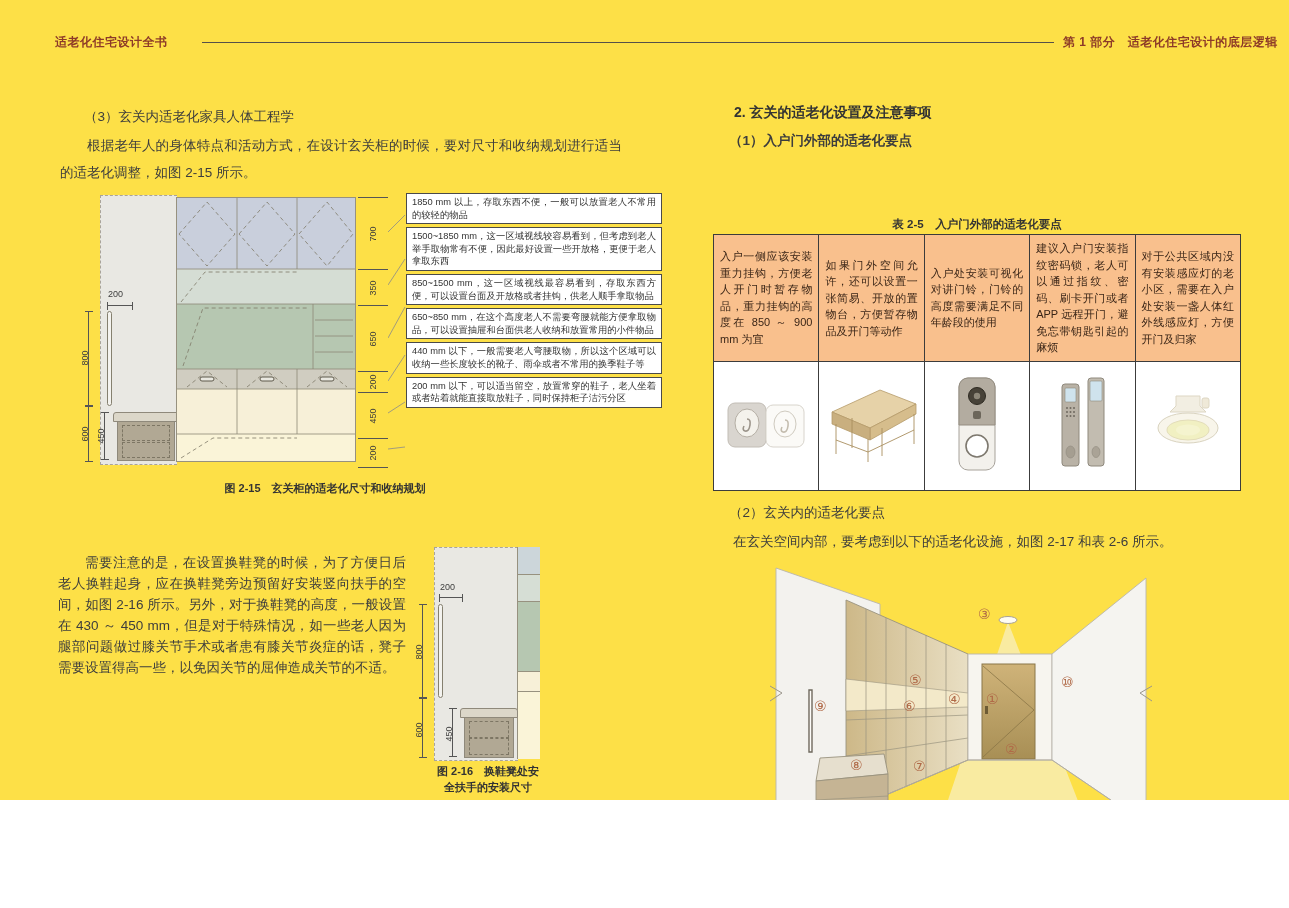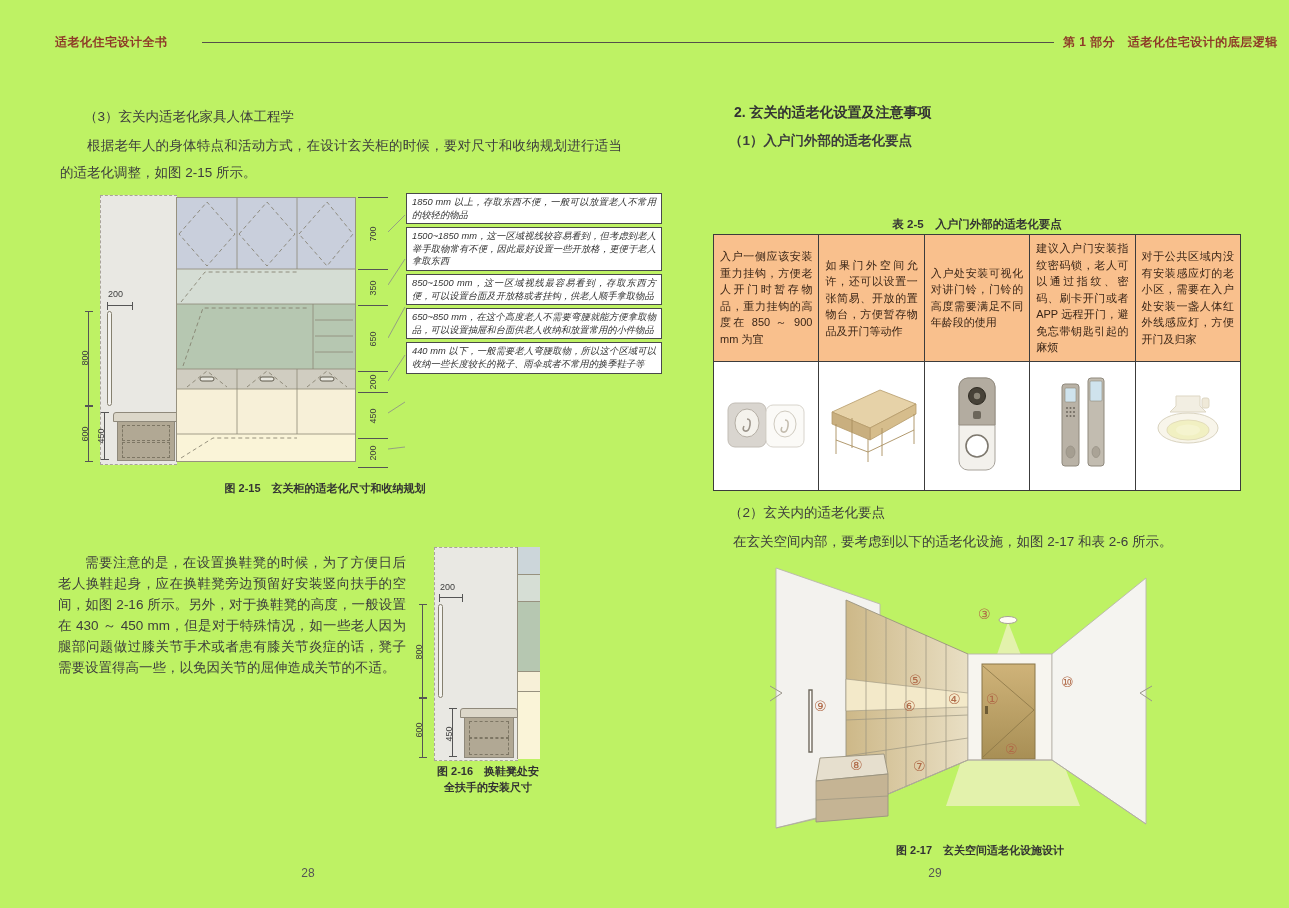--- a/index.html
+++ b/index.html
@@ -1,16 +1,16 @@
 <!DOCTYPE html>
 <html><head>
 <meta charset="utf-8">
 <style>
   html,body{margin:0;padding:0;background:#fff;}
-  .spread{position:relative;width:1289px;height:908px;background:#bef264;overflow:hidden;
+  .spread{position:relative;width:1289px;height:800px;background:#fde047;overflow:hidden;
           font-family:"Liberation Sans","DejaVu Sans",sans-serif;color:#3d3d3d;}
   
   .runhead{position:absolute;top:34px;font-size:12px;font-weight:bold;color:#8d3a28;letter-spacing:.5px;}
   .runhead-left{left:55px;}
   .runhead-right{left:1063px;}
   .head-rule{position:absolute;top:42px;left:202px;width:852px;border-top:1.4px solid #55504a;}
   
   .para{position:absolute;font-size:13.5px;line-height:27px;text-align:justify;text-indent:2em;color:#3d3d3d;}
   .subhead{position:absolute;font-size:13.5px;color:#3d3d3d;}
   .subhead.bold{font-weight:bold;font-size:14px;color:#333;}
@@ -29,21 +29,21 @@
   .vdim{position:absolute;border-left:1.2px solid #555;}
   .vdim::before,.vdim::after{content:"";position:absolute;left:-4px;width:8px;height:1.2px;background:#555;}
   .vdim::before{top:0;} .vdim::after{bottom:0;}
   .dimlab{position:absolute;font-size:9px;color:#3d3d3d;white-space:nowrap;}
   .rot{transform:rotate(-90deg);transform-origin:center;}
   .dimrail{position:absolute;left:278px;top:4px;width:30px;height:265px;}
   .dimseg{position:relative;border-top:1px solid #555;display:flex;align-items:center;justify-content:center;}
   .dimseg:last-child{border-bottom:1px solid #555;}
   .dimseg span{font-size:9px;color:#3d3d3d;transform:rotate(-90deg);white-space:nowrap;}
   .leads{position:absolute;left:308px;top:4px;}
-  .annos{position:absolute;left:326px;top:0px;width:256px;display:flex;flex-direction:column;gap:3px;font-style:italic;}
+  .annos{position:absolute;left:326px;top:0px;width:256px;display:flex;flex-direction:column;gap:3px;}
   .anno{border:1px solid #4a4a4a;background:#fff;padding:2px 5px;font-size:9.3px;line-height:12.6px;text-align:justify;color:#333;}
   .bench{position:absolute;}
   .bench .lid{position:absolute;left:0;top:0;width:100%;height:10px;background:#dcd7c9;border:1px solid #8f897b;border-radius:3px 3px 0 0;box-sizing:border-box;}
   .bench .body{position:absolute;left:4px;top:9px;right:4px;bottom:0;background:#b1a894;border:1px solid #8f897b;box-sizing:border-box;}
   .bench .drawer{position:absolute;left:4px;right:4px;height:38%;border:1px dashed #7d7664;}
   .bench .d1{top:8%;} .bench .d2{top:52%;}
   
   .fig216{position:absolute;left:410px;top:547px;width:136px;height:214px;}
   .f216-wall{left:24px;top:0;width:83px;height:212px;}
   .strip{position:absolute;left:107px;top:0;width:22px;height:212px;border-left:1px solid #97917f;}
@@ -170,20 +170,21 @@
           <line x1="0" y1="252" x2="17" y2="250"></line>
       </g>
     </svg>
 
     <div class="annos">
       <div class="anno">1850 mm 以上，存取东西不便，一般可以放置老人不常用的较轻的物品</div>
       <div class="anno">1500~1850 mm，这一区域视线较容易看到，但考虑到老人举手取物常有不便，因此最好设置一些开放格，更便于老人拿取东西</div>
       <div class="anno">850~1500 mm，这一区域视线最容易看到，存取东西方便，可以设置台面及开放格或者挂钩，供老人顺手拿取物品</div>
       <div class="anno">650~850 mm，在这个高度老人不需要弯腰就能方便拿取物品，可以设置抽屉和台面供老人收纳和放置常用的小件物品</div>
       <div class="anno">440 mm 以下，一般需要老人弯腰取物，所以这个区域可以收纳一些长度较长的靴子、雨伞或者不常用的换季鞋子等</div>
+      <div class="anno">200 mm 以下，可以适当留空，放置常穿的鞋子，老人坐着或者站着就能直接取放鞋子，同时保持柜子洁污分区</div>
     </div>
   </div>
   <div class="figcap" style="left:100px;top:480px;width:450px;">图 2-15　玄关柜的适老化尺寸和收纳规划</div>
 
   <div class="para" style="left:58px;top:552px;width:348px;line-height:21px;">需要注意的是，在设置换鞋凳的时候，为了方便日后老人换鞋起身，应在换鞋凳旁边预留好安装竖向扶手的空间，如图 2-16 所示。另外，对于换鞋凳的高度，一般设置在 430 ～ 450 mm，但是对于特殊情况，如一些老人因为腿部问题做过膝关节手术或者患有膝关节炎症的话，凳子需要设置得高一些，以免因关节的屈伸造成关节的不适。</div>
 
   <div class="fig216">
     <div class="wall f216-wall"></div>
     <div class="strip">
       <div style="top:0;height:28px;background:#ccd6da;"></div>

